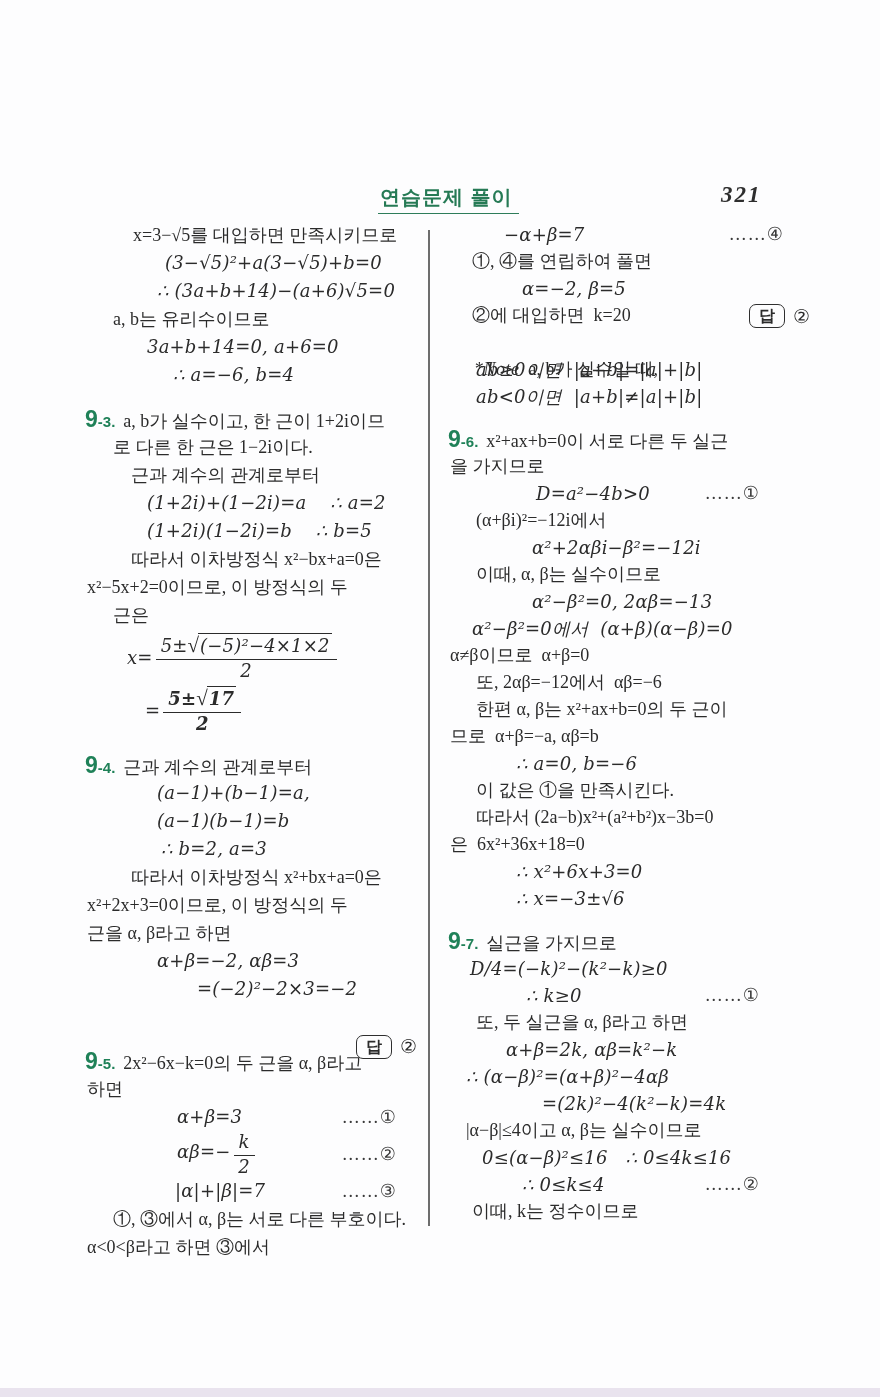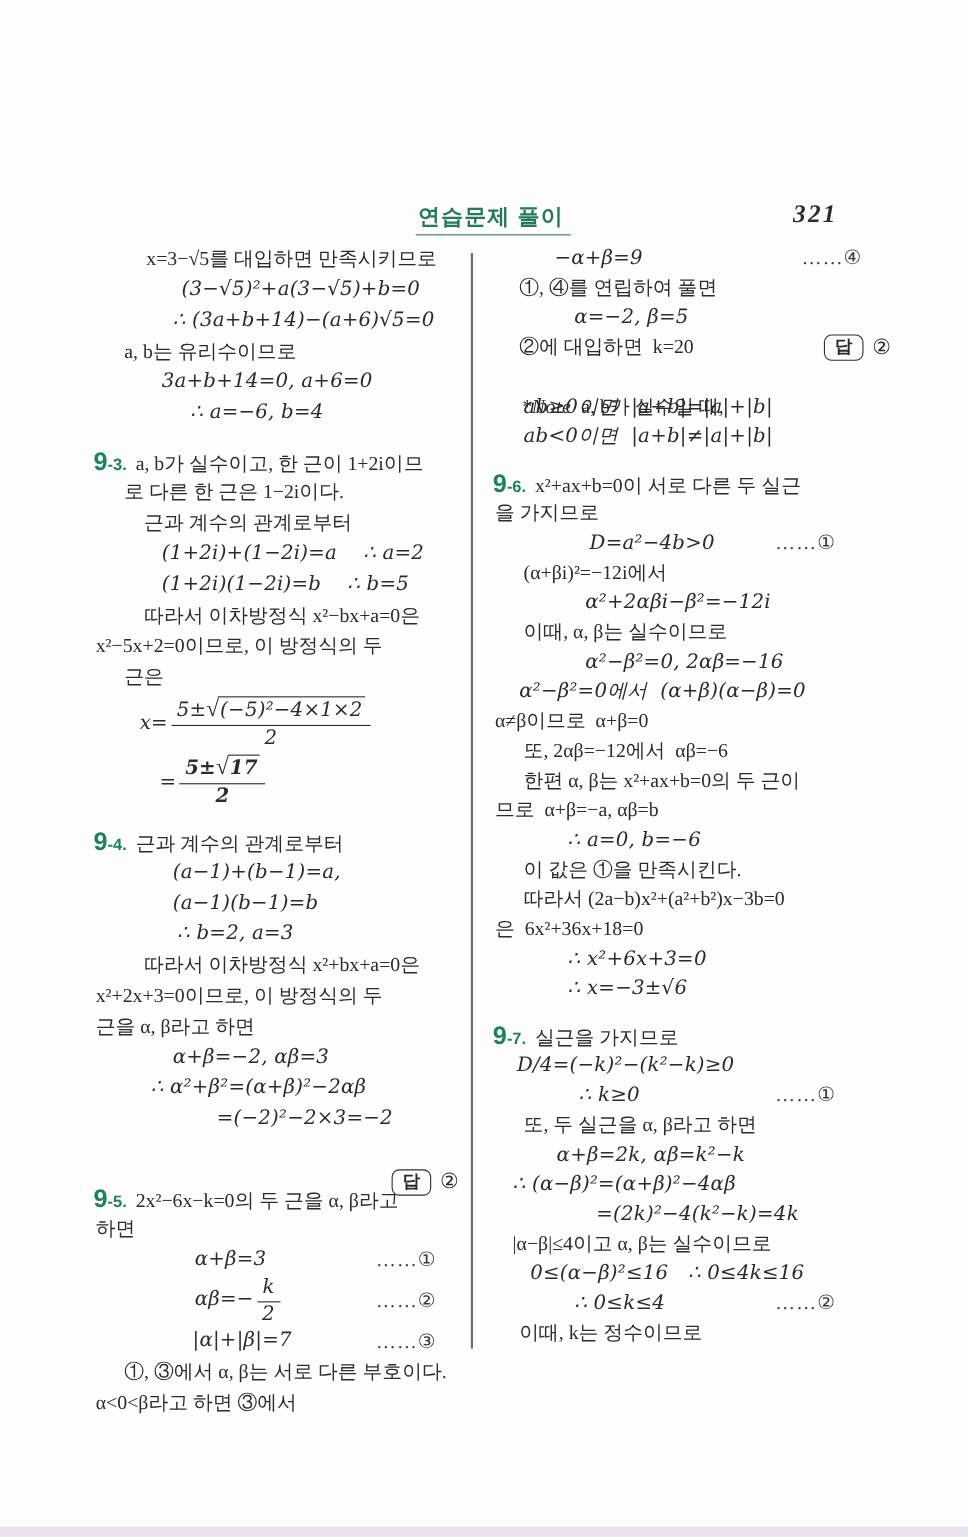--- a/index.html
+++ b/index.html
@@ -111,21 +111,20 @@
     <span class="pnum"><span class="big">9</span><span class="small">-4.</span></span>
     <span class="sectext">근과 계수의 관계로부터</span>
   </div>
   <div class="ln m" style="margin-left:72px"><span>(a−1)+(b−1)=a,</span></div>
   <div class="ln m" style="margin-left:72px"><span>(a−1)(b−1)=b</span></div>
   <div class="ln m" style="margin-left:76px"><span>∴ b=2, a=3</span></div>
   <div class="ln" style="margin-left:46px"><span>따라서 이차방정식 x²+bx+a=0은</span></div>
   <div class="ln" style="margin-left:2px"><span>x²+2x+3=0이므로, 이 방정식의 두</span></div>
   <div class="ln" style="margin-left:2px"><span>근을 α, β라고 하면</span></div>
   <div class="ln m" style="margin-left:72px"><span>α+β=−2, αβ=3</span></div>
-  <div class="ln m" style="margin-left:52px"><span>∴ α²+β²=(α+β)²−2αβ</span></div>
   <div class="ln m" style="margin-left:112px"><span>=(−2)²−2×3=−2</span></div>
   <div class="ln ansline">
     <span class="ans-box">답</span><span class="ans-val">②</span>
   </div>
 
   <div class="ln sec">
     <span class="pnum"><span class="big">9</span><span class="small">-5.</span></span>
     <span class="sectext">2x²−6x−k=0의 두 근을 α, β라고</span>
   </div>
   <div class="ln" style="margin-left:2px"><span>하면</span></div>
@@ -141,21 +140,21 @@
     <span class="m">|α|+|β|=7</span>
     <span class="mk">……③</span>
   </div>
   <div class="ln" style="margin-left:28px"><span>①, ③에서 α, β는 서로 다른 부호이다.</span></div>
   <div class="ln" style="margin-left:2px"><span>α&lt;0&lt;β라고 하면 ③에서</span></div>
 </div>
 
 <div class="col col-right">
 
   <div class="ln eq" style="padding-left:56px;padding-right:62px">
-    <span class="m">−α+β=9</span>
+    <span class="m">−α+β=7</span>
     <span class="mk">……④</span>
   </div>
   <div class="ln" style="margin-left:24px"><span>①, ④를 연립하여 풀면</span></div>
   <div class="ln m" style="margin-left:74px"><span>α=−2, β=5</span></div>
   <div class="ln eq" style="padding-left:24px;padding-right:36px">
     <span>②에 대입하면  k=20</span>
     <span><span class="ans-box">답</span><span class="ans-val">②</span></span>
   </div>
   <div class="ln" style="margin-left:8px">
     <span class="note-label">*Note</span><span class="note-text">a, b가 실수일 때,</span>
@@ -168,21 +167,21 @@
     <span class="sectext">x²+ax+b=0이 서로 다른 두 실근</span>
   </div>
   <div class="ln" style="margin-left:2px"><span>을 가지므로</span></div>
   <div class="ln eq" style="padding-left:88px;padding-right:86px">
     <span class="m">D=a²−4b&gt;0</span>
     <span class="mk">……①</span>
   </div>
   <div class="ln" style="margin-left:28px"><span>(α+βi)²=−12i에서</span></div>
   <div class="ln m" style="margin-left:84px"><span>α²+2αβi−β²=−12i</span></div>
   <div class="ln" style="margin-left:28px"><span>이때, α, β는 실수이므로</span></div>
-  <div class="ln m" style="margin-left:84px"><span>α²−β²=0, 2αβ=−16</span></div>
+  <div class="ln m" style="margin-left:84px"><span>α²−β²=0, 2αβ=−13</span></div>
   <div class="ln m" style="margin-left:24px"><span>α²−β²=0에서  (α+β)(α−β)=0</span></div>
   <div class="ln" style="margin-left:2px"><span>α≠β이므로  α+β=0</span></div>
   <div class="ln" style="margin-left:28px"><span>또, 2αβ=−12에서  αβ=−6</span></div>
   <div class="ln" style="margin-left:28px"><span>한편 α, β는 x²+ax+b=0의 두 근이</span></div>
   <div class="ln" style="margin-left:2px"><span>므로  α+β=−a, αβ=b</span></div>
   <div class="ln m" style="margin-left:68px"><span>∴ a=0, b=−6</span></div>
   <div class="ln" style="margin-left:28px"><span>이 값은 ①을 만족시킨다.</span></div>
   <div class="ln" style="margin-left:28px"><span>따라서 (2a−b)x²+(a²+b²)x−3b=0</span></div>
   <div class="ln" style="margin-left:2px"><span>은  6x²+36x+18=0</span></div>
   <div class="ln m" style="margin-left:68px"><span>∴ x²+6x+3=0</span></div>

